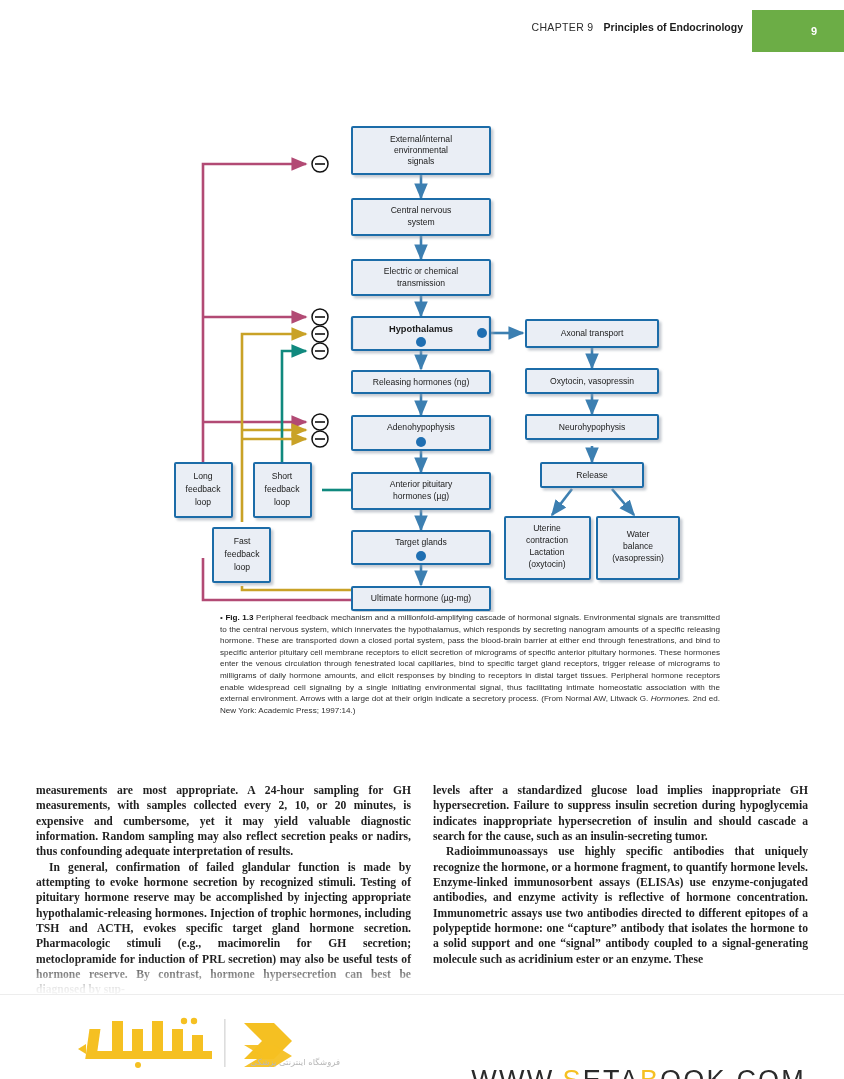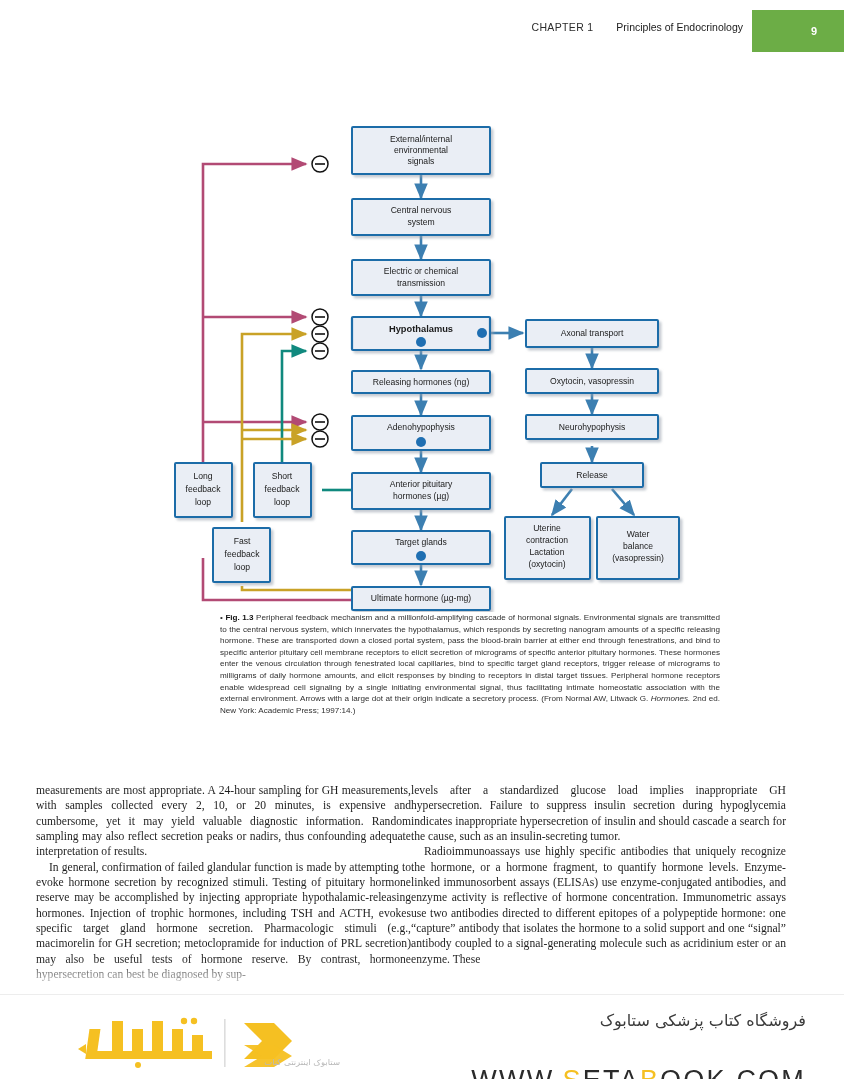--- a/index.html
+++ b/index.html
@@ -16,21 +16,21 @@
   }
   #chapter-label {
     position:absolute; right:112px; top:21px;
     font-family:"Liberation Sans", sans-serif;
     font-size:10.5px; letter-spacing:.35px; color:#2b2b2b;
     white-space:nowrap;
   }
   #chapter-title {
     position:absolute; right:101px; top:21px;
     font-family:"Liberation Sans", sans-serif;
-    font-size:10.5px; font-weight:normal; color:#1b1b1b;
+    font-size:10.5px; font-weight:bold; color:#1b1b1b;
     white-space:nowrap; transform:translateX(0);
   }
   #page-number-block {
     position:absolute; right:0; top:10px; width:92px; height:42px;
     background:#6cad46;
   }
   #page-number {
     position:absolute; right:0; top:10px; width:60px; height:42px;
     line-height:42px; text-align:center; color:#ffffff;
     font-family:"Liberation Sans", sans-serif;
@@ -55,22 +55,23 @@
     font-size:8.1px; line-height:11.6px; color:#2f2f2f;
     text-align:justify;
     margin-left:44px;
   }
   #caption b { color:#111; }
   #caption i { font-style:italic; }
 
   
   #body-text {
     position:absolute; left:36px; top:783px; width:772px; height:215px;
-    display:flex; 
+    display:flex; gap:22px;
     overflow:hidden;
+    font-weight:bold;
   }
   .col {
     width:375px;
     font-family:"Liberation Serif", serif;
     font-size:11.6px; line-height:15.35px;
     color:#1e1e1e; text-align:justify;
     -webkit-hyphens:none; hyphens:none;
   }
   .col p { margin:0; }
   .col p.indent { text-indent:13px; }
@@ -103,21 +104,21 @@
     font-family:"Liberation Sans", sans-serif;
     font-size:27px; letter-spacing:2.2px; color:#2b2b2b; white-space:nowrap;margin-top:26px;
   }
   #footer-url .hl { color:#f5c022; }
 </style>
 </head>
 <body>
 
 <div id="running-head">
   <div id="page-number-block"></div>
-  <div id="chapter-label" style="right: 250.438px;">CHAPTER 1</div>
+  <div id="chapter-label" style="right: 250.438px;">CHAPTER 9</div>
   <div id="chapter-title">Principles of Endocrinology</div>
   <div id="page-number">9</div>
 </div>
 
 <div id="figure">
 <svg width="844" height="560" viewBox="0 0 844 560" xmlns="http://www.w3.org/2000/svg">
   <defs>
     <marker id="arrBlue" markerWidth="7" markerHeight="7" refX="5.6" refY="3" orient="auto">
       <path d="M0,0.4 L6.2,3 L0,5.6 z" fill="#3c7fb1"></path>
     </marker>
@@ -348,16 +349,15 @@
         <path d="M8,33 L0,38 L8,43 z"></path>
         <path d="M18,33 L10,38 L18,43 z"></path>
       </g>
       <rect x="146" y="8" width="1.6" height="48" fill="#ddd"></rect>
       <g fill="#f5c022">
         <path d="M166,12 L196,12 L214,30 L196,48 L166,48 L184,30 z"></path>
         <path d="M166,34 L196,34 L214,45 L196,56 L166,56 L184,45 z" opacity="0.95"></path>
       </g>
     </svg>
   </div>
-  <div id="footer-logo-sub">ستابوک اینترنتی کتاب</div>
-  <div id="footer-fa">فروشگاه کتاب پزشکی ستابوک</div>
+  <div id="footer-logo-sub">فروشگاه اینترنتی پزشکی</div>
   <div id="footer-url"><span>WWW.</span><span class="hl">S</span><span>ETA</span><span class="hl">B</span><span>OOK.COM</span></div>
 </div>
 
 </body></html>

